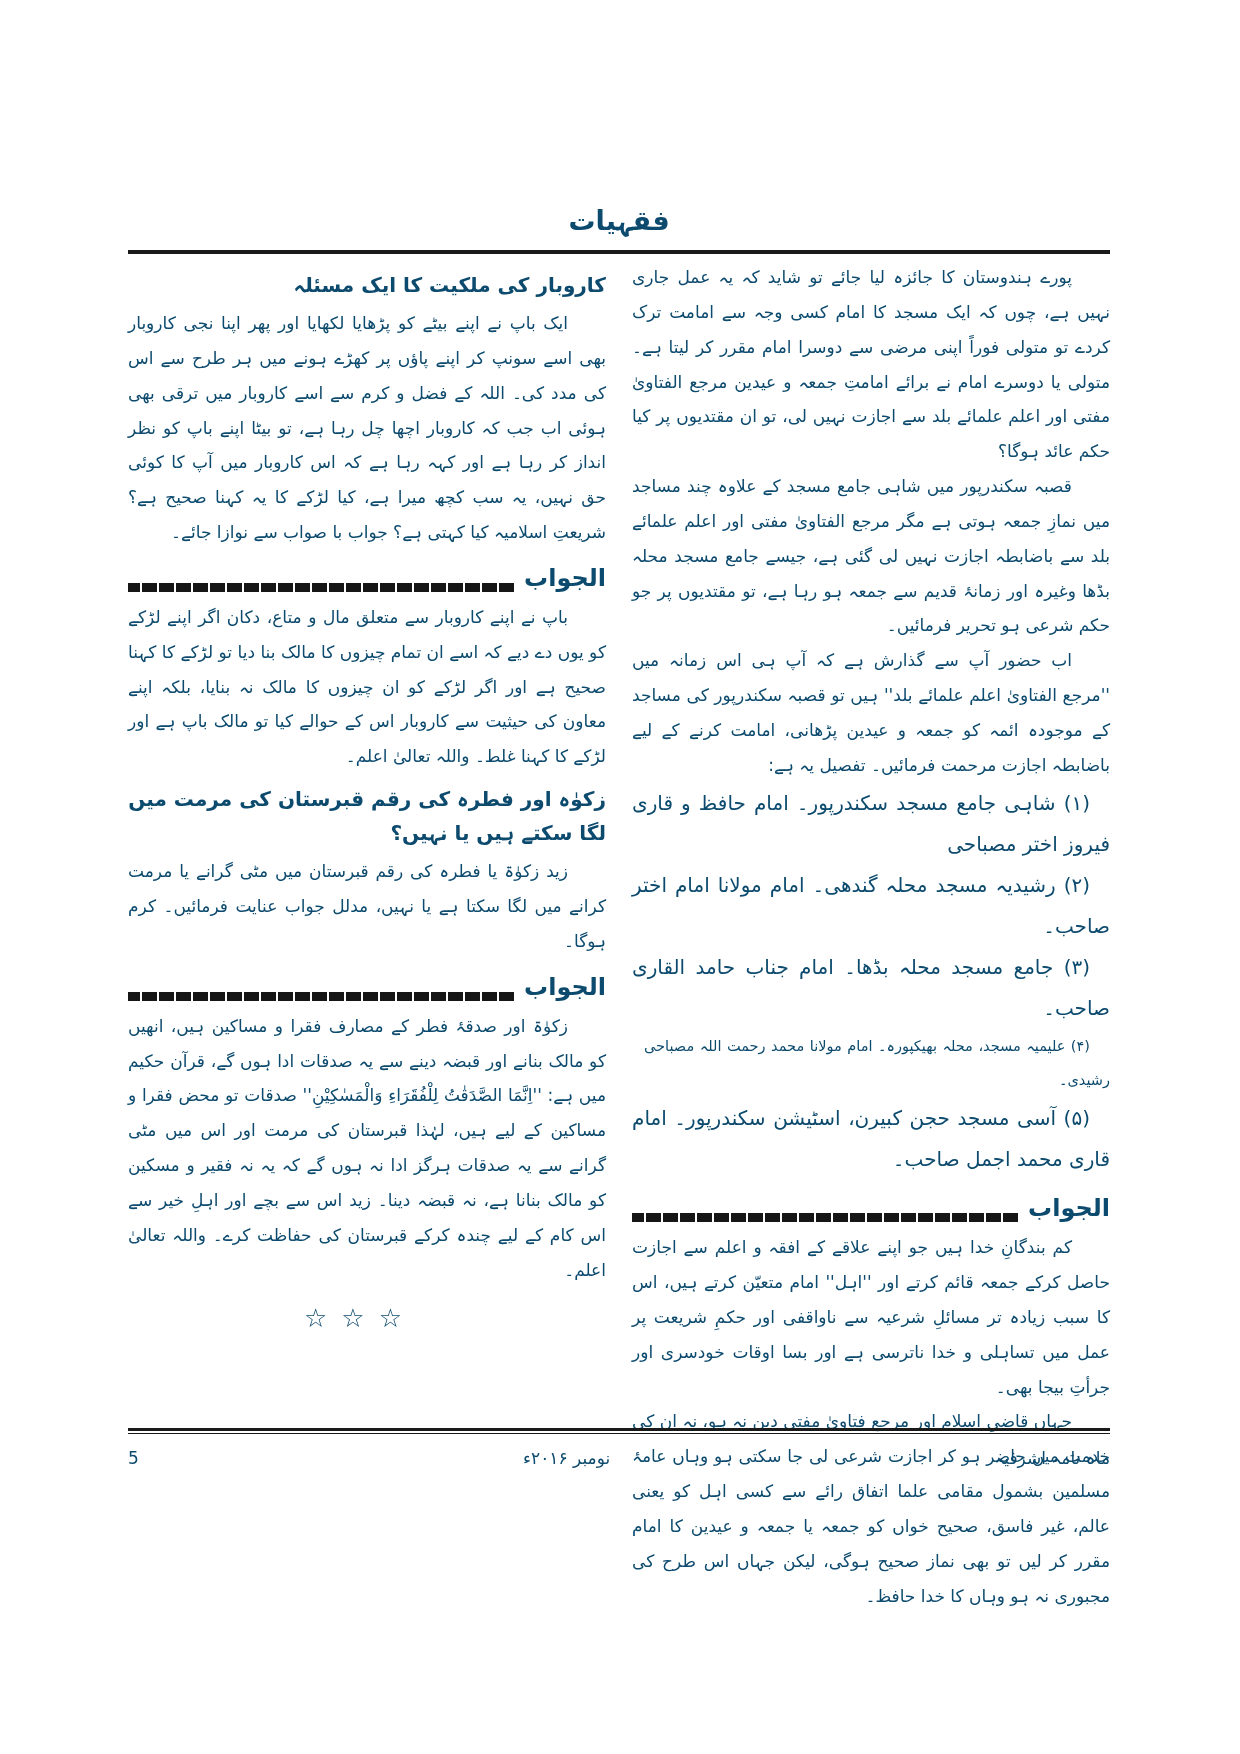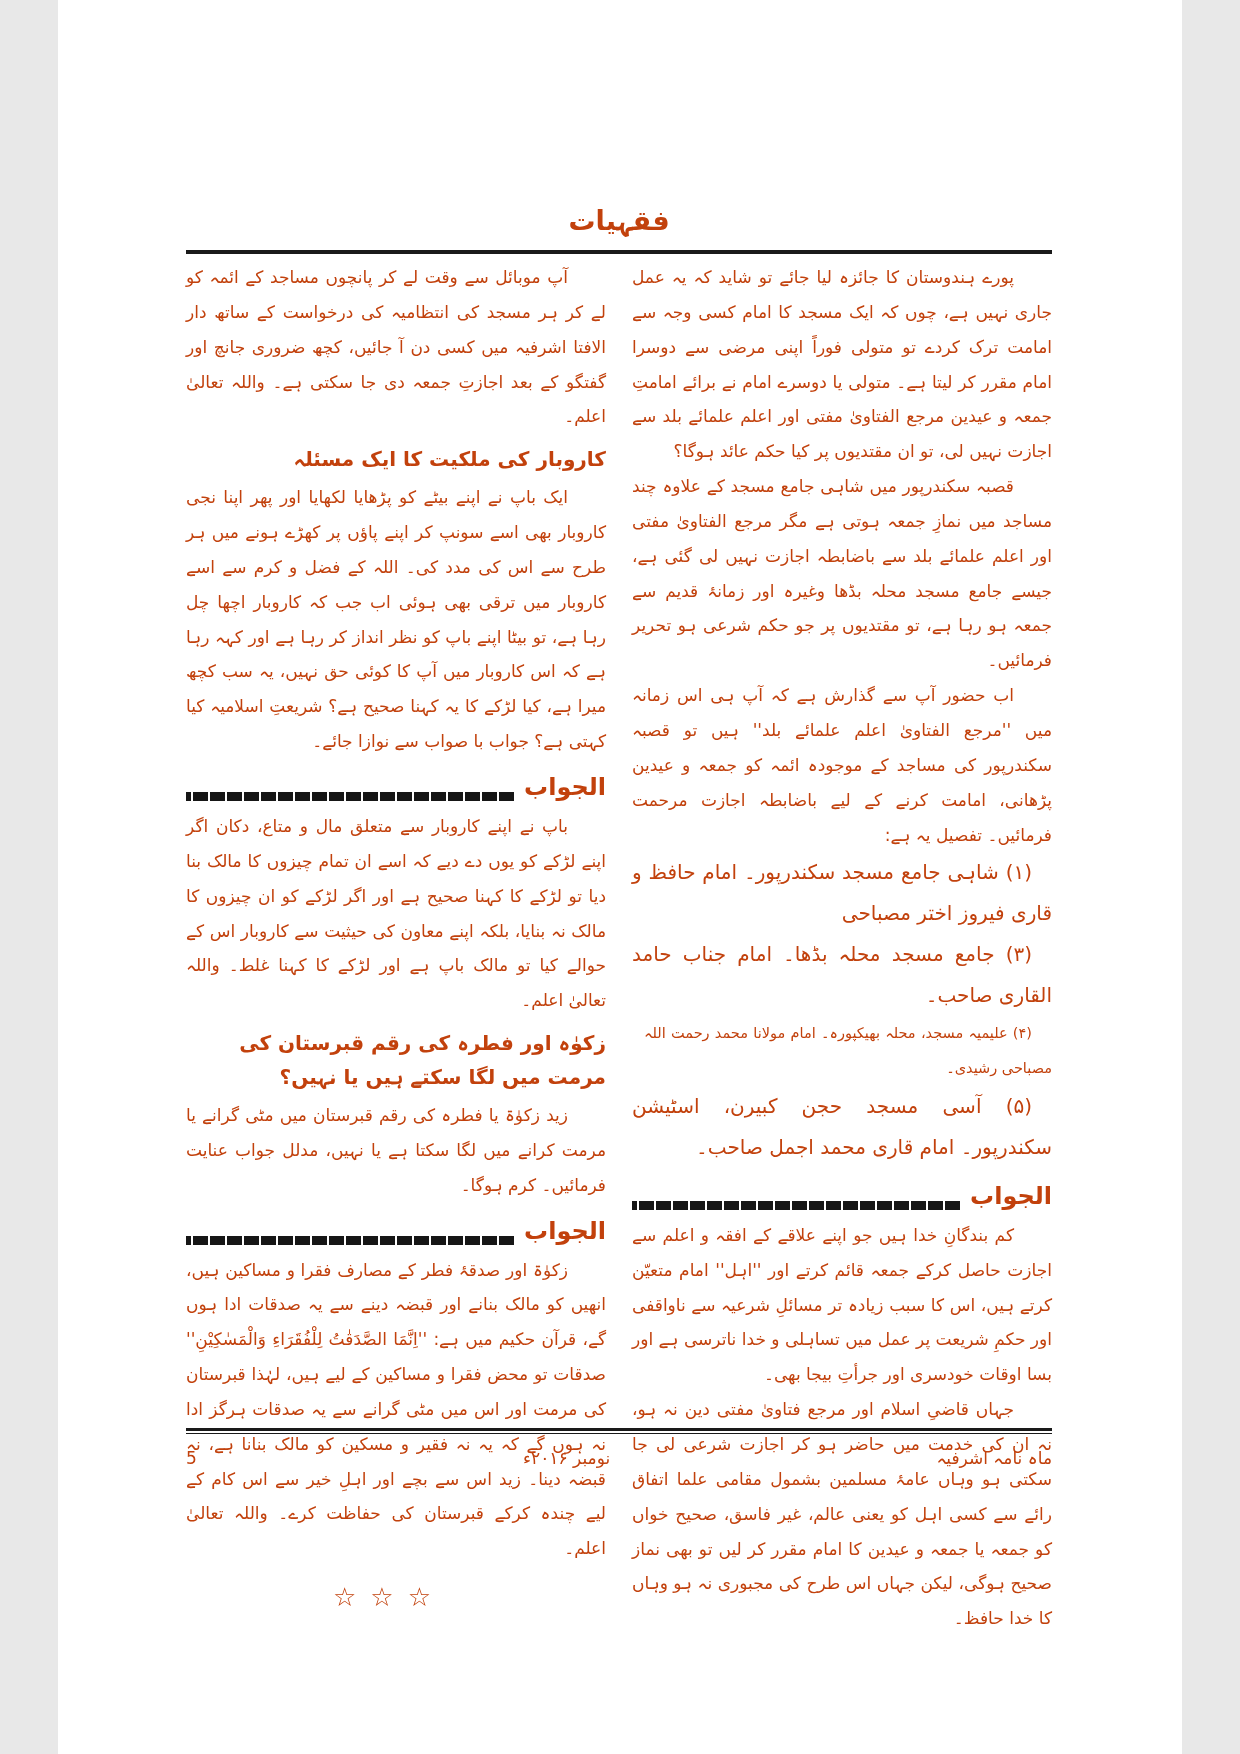--- a/index.html
+++ b/index.html
@@ -1,24 +1,24 @@
 <!DOCTYPE html>
 <html lang="ur" dir="rtl"><head>
 <meta charset="utf-8">
 <style>
   * { margin: 0; padding: 0; box-sizing: border-box; }
   html, body { background: #e8e8e8; }
   body { font-family: "DejaVu Sans", sans-serif; }
   .page {
     position: relative;
-    width: 1124px;
+    width: 1240px;
     height: 1754px;
     margin: 0 auto;
     background: #ffffff;
-    color: #c2410c;
+    color: #0c4a6e;
     direction: rtl;
     overflow: hidden;
   }
   .content {
     position: absolute;
     top: 205px;
     right: 130px;
     left: 128px;
   }
   .page-title {
@@ -112,34 +112,34 @@
     <div class="title-rule"></div>
 
     <div class="columns">
 
       <div class="col">
         <p class="para">پورے ہندوستان کا جائزہ لیا جائے تو شاید کہ یہ عمل جاری نہیں ہے، چوں کہ ایک مسجد کا امام کسی وجہ سے امامت ترک کردے تو متولی فوراً اپنی مرضی سے دوسرا امام مقرر کر لیتا ہے۔ متولی یا دوسرے امام نے برائے امامتِ جمعہ و عیدین مرجع الفتاویٰ مفتی اور اعلم علمائے بلد سے اجازت نہیں لی، تو ان مقتدیوں پر کیا حکم عائد ہوگا؟</p>
         <p class="para">قصبہ سکندرپور میں شاہی جامع مسجد کے علاوہ چند مساجد میں نمازِ جمعہ ہوتی ہے مگر مرجع الفتاویٰ مفتی اور اعلم علمائے بلد سے باضابطہ اجازت نہیں لی گئی ہے، جیسے جامع مسجد محلہ بڈھا وغیرہ اور زمانۂ قدیم سے جمعہ ہو رہا ہے، تو مقتدیوں پر جو حکم شرعی ہو تحریر فرمائیں۔</p>
         <p class="para">اب حضور آپ سے گذارش ہے کہ آپ ہی اس زمانہ میں ''مرجع الفتاویٰ اعلم علمائے بلد'' ہیں تو قصبہ سکندرپور کی مساجد کے موجودہ ائمہ کو جمعہ و عیدین پڑھانی، امامت کرنے کے لیے باضابطہ اجازت مرحمت فرمائیں۔ تفصیل یہ ہے:</p>
         <ul class="num-list">
           <li>(۱) شاہی جامع مسجد سکندرپور۔ امام حافظ و قاری فیروز اختر مصباحی</li>
+          <li>(۲) رشیدیہ مسجد محلہ گندھی۔ امام مولانا امام اختر صاحب۔</li>
           <li>(۳) جامع مسجد محلہ بڈھا۔ امام جناب حامد القاری صاحب۔</li>
           <li class="small">(۴) علیمیہ مسجد، محلہ بھیکپورہ۔ امام مولانا محمد رحمت اللہ مصباحی رشیدی۔</li>
           <li>(۵) آسی مسجد حجن کبیرن، اسٹیشن سکندرپور۔ امام قاری محمد اجمل صاحب۔</li>
         </ul>
         <div class="answer-heading">
           <span class="answer-word">الجواب</span>
           <span class="answer-bar"></span>
         </div>
         <p class="para">کم بندگانِ خدا ہیں جو اپنے علاقے کے افقہ و اعلم سے اجازت حاصل کرکے جمعہ قائم کرتے اور ''اہل'' امام متعیّن کرتے ہیں، اس کا سبب زیادہ تر مسائلِ شرعیہ سے ناواقفی اور حکمِ شریعت پر عمل میں تساہلی و خدا ناترسی ہے اور بسا اوقات خودسری اور جرأتِ بیجا بھی۔</p>
         <p class="para">جہاں قاضیِ اسلام اور مرجع فتاویٰ مفتی دین نہ ہو، نہ ان کی خدمت میں حاضر ہو کر اجازت شرعی لی جا سکتی ہو وہاں عامۂ مسلمین بشمول مقامی علما اتفاق رائے سے کسی اہل کو یعنی عالم، غیر فاسق، صحیح خواں کو جمعہ یا جمعہ و عیدین کا امام مقرر کر لیں تو بھی نماز صحیح ہوگی، لیکن جہاں اس طرح کی مجبوری نہ ہو وہاں کا خدا حافظ۔</p>
       </div>
 
       <div class="col">
-        <p class="para">آپ موبائل سے وقت لے کر پانچوں مساجد کے ائمہ کو لے کر ہر مسجد کی انتظامیہ کی درخواست کے ساتھ دار الافتا اشرفیہ میں کسی دن آ جائیں، کچھ ضروری جانچ اور گفتگو کے بعد اجازتِ جمعہ دی جا سکتی ہے۔ واللہ تعالیٰ اعلم۔</p>
         <div class="q-heading">کاروبار کی ملکیت کا ایک مسئلہ</div>
         <p class="para">ایک باپ نے اپنے بیٹے کو پڑھایا لکھایا اور پھر اپنا نجی کاروبار بھی اسے سونپ کر اپنے پاؤں پر کھڑے ہونے میں ہر طرح سے اس کی مدد کی۔ اللہ کے فضل و کرم سے اسے کاروبار میں ترقی بھی ہوئی اب جب کہ کاروبار اچھا چل رہا ہے، تو بیٹا اپنے باپ کو نظر انداز کر رہا ہے اور کہہ رہا ہے کہ اس کاروبار میں آپ کا کوئی حق نہیں، یہ سب کچھ میرا ہے، کیا لڑکے کا یہ کہنا صحیح ہے؟ شریعتِ اسلامیہ کیا کہتی ہے؟ جواب با صواب سے نوازا جائے۔</p>
         <div class="answer-heading">
           <span class="answer-word">الجواب</span>
           <span class="answer-bar"></span>
         </div>
         <p class="para">باپ نے اپنے کاروبار سے متعلق مال و متاع، دکان اگر اپنے لڑکے کو یوں دے دیے کہ اسے ان تمام چیزوں کا مالک بنا دیا تو لڑکے کا کہنا صحیح ہے اور اگر لڑکے کو ان چیزوں کا مالک نہ بنایا، بلکہ اپنے معاون کی حیثیت سے کاروبار اس کے حوالے کیا تو مالک باپ ہے اور لڑکے کا کہنا غلط۔ واللہ تعالیٰ اعلم۔</p>
         <div class="q-heading">زکوٰہ اور فطرہ کی رقم قبرستان کی مرمت میں لگا سکتے ہیں یا نہیں؟</div>
         <p class="para">زید زکوٰۃ یا فطرہ کی رقم قبرستان میں مٹی گرانے یا مرمت کرانے میں لگا سکتا ہے یا نہیں، مدلل جواب عنایت فرمائیں۔ کرم ہوگا۔</p>
         <div class="answer-heading">

